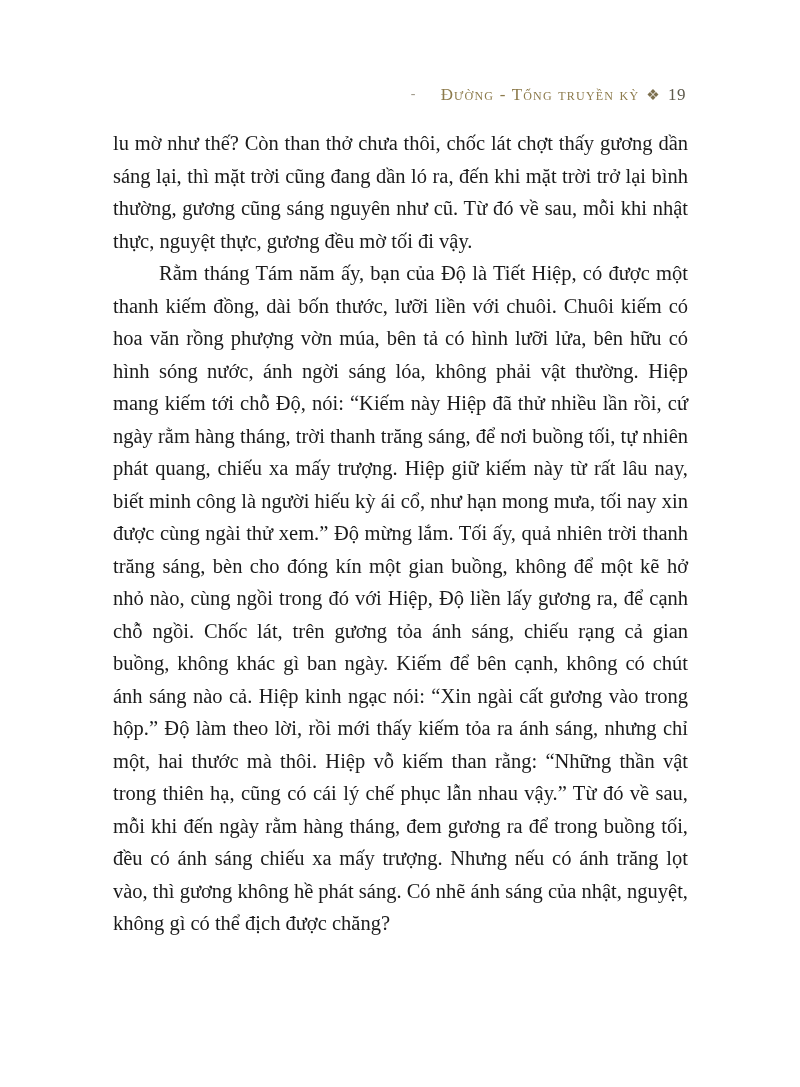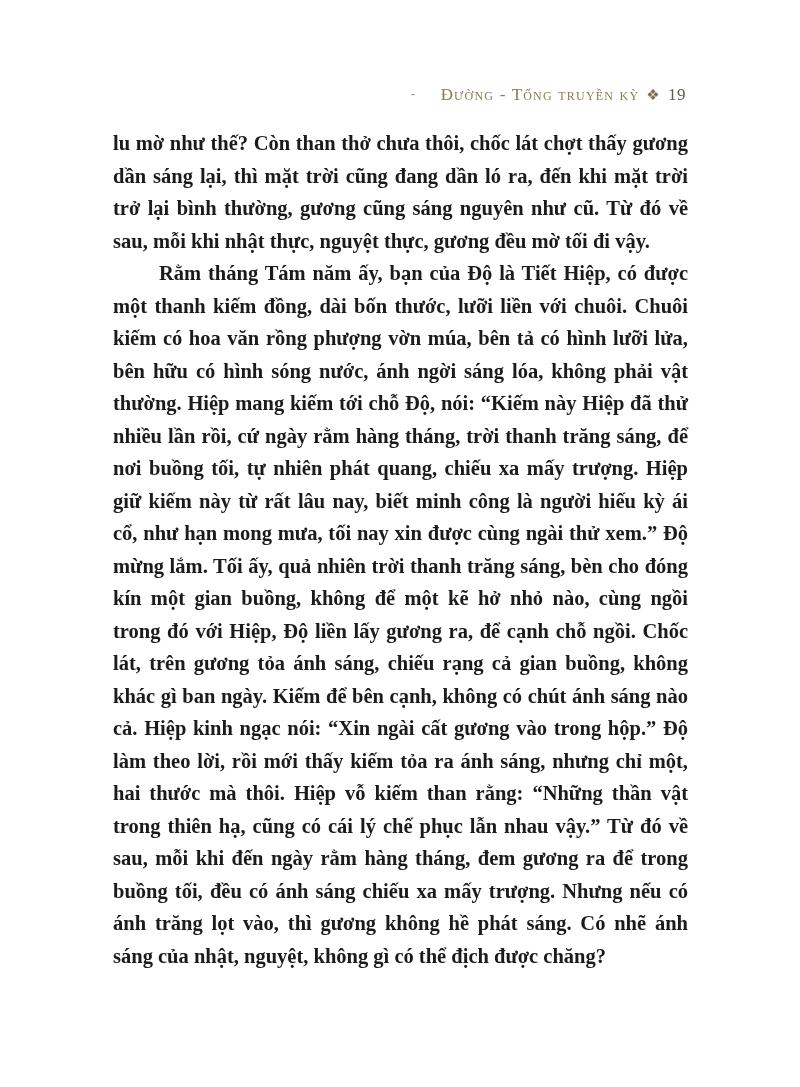--- a/index.html
+++ b/index.html
@@ -48,21 +48,21 @@
     position: absolute;
     top: 127px;
     left: 113px;
     width: 575px;
     font-size: 20.5px;
     line-height: 32.5px;
     color: #1b1b1b;
     text-align: justify;
     text-justify: inter-word;
   }
-  .body-text p { margin: 0; font-weight: bold; }
+  .body-text p { margin: 0; }
   .body-text p.indented { text-indent: 46px; }
 </style>
 </head>
 <body>
 
 <div class="page">
 
   <div class="running-header">
     <span class="dash">-</span><span class="title">Đường - Tống truyền kỳ</span><span class="sep">❖</span><span class="pagenum">19</span>
   </div>

